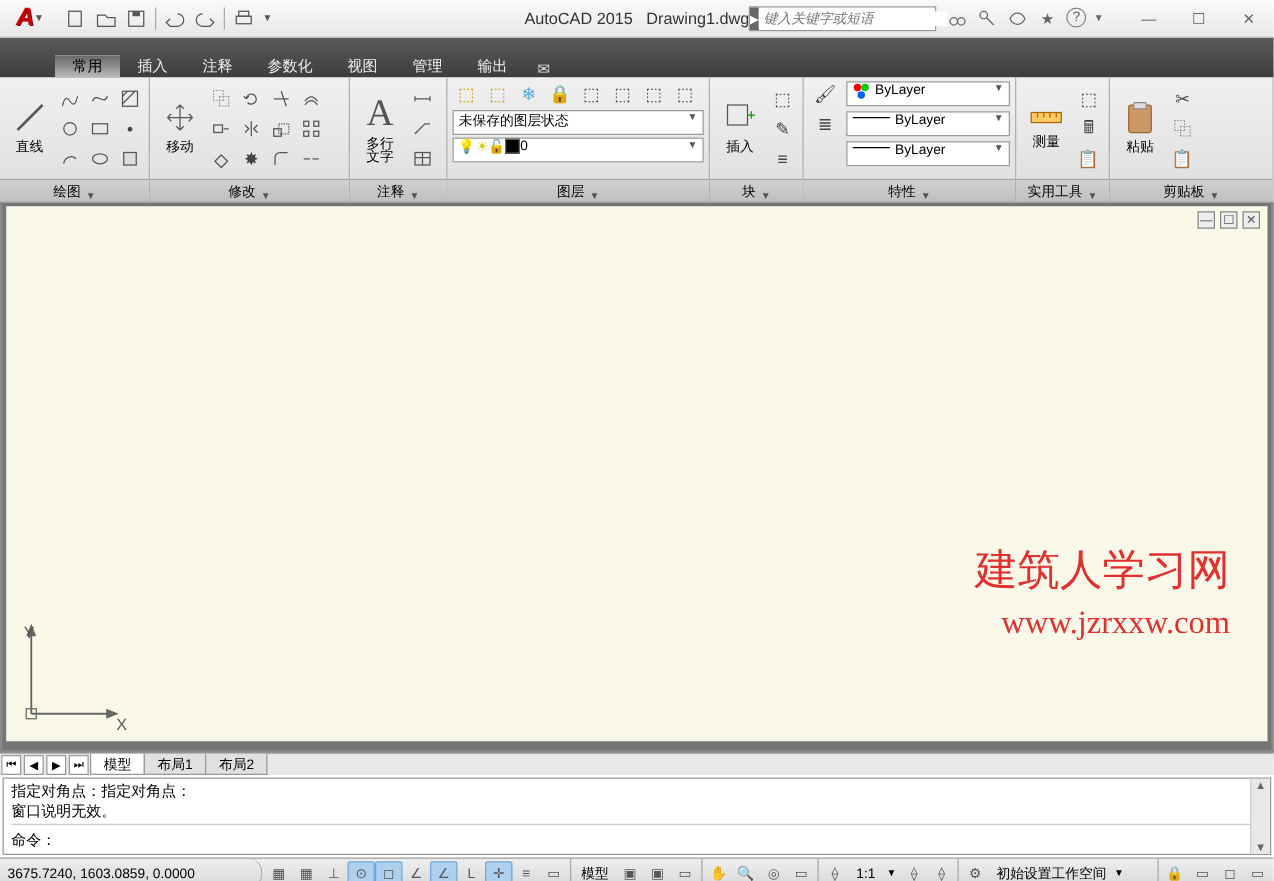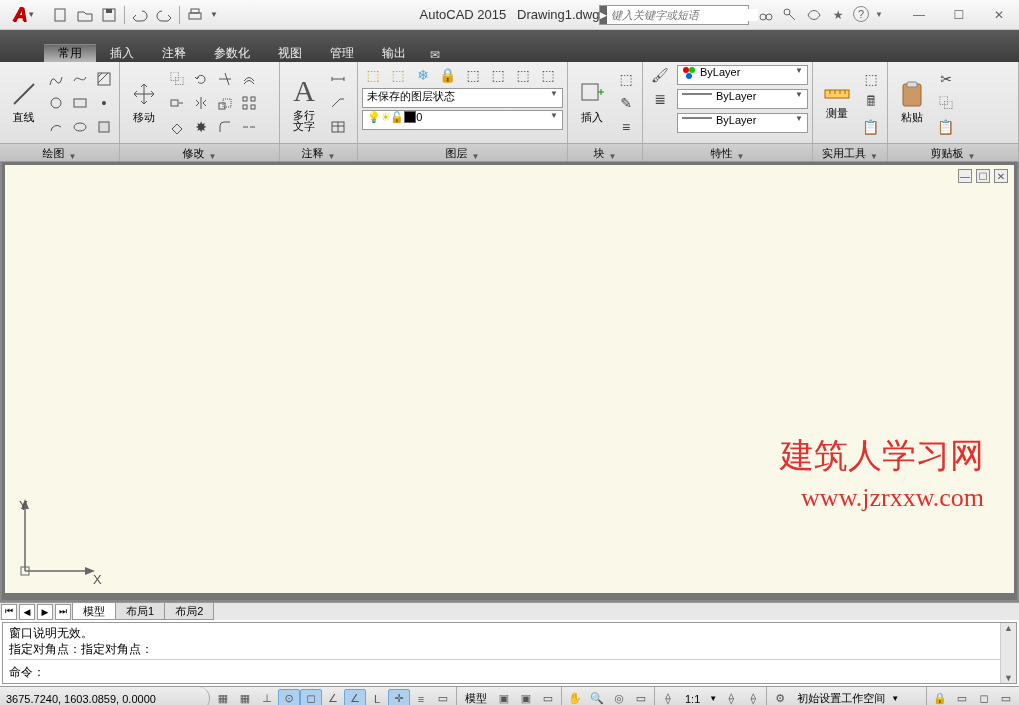--- a/index.html
+++ b/index.html
@@ -508,22 +508,22 @@
   <div class="mt-nav">⏮</div>
   <div class="mt-nav">◀</div>
   <div class="mt-nav">▶</div>
   <div class="mt-nav">⏭</div>
   <div class="mt-tab active">模型</div>
   <div class="mt-tab inactive">布局1</div>
   <div class="mt-tab inactive">布局2</div>
 </div>
 
 <div class="cmd-area">
+  <div class="cmd-line">指定对角点：指定对角点：</div>
   <div class="cmd-line">窗口说明无效。</div>
-  <div class="cmd-line">指定对角点：指定对角点：</div>
   <div class="cmd-line cmd-input-row">命令：</div>
   <div class="cmd-scroll">
       <span>▲</span>
       <span>▼</span>
     </div>
 </div>
 
 <div class="status-bar">
   <div class="coords">3675.7240, 1603.0859, 0.0000</div>
   <div class="sb-group">

